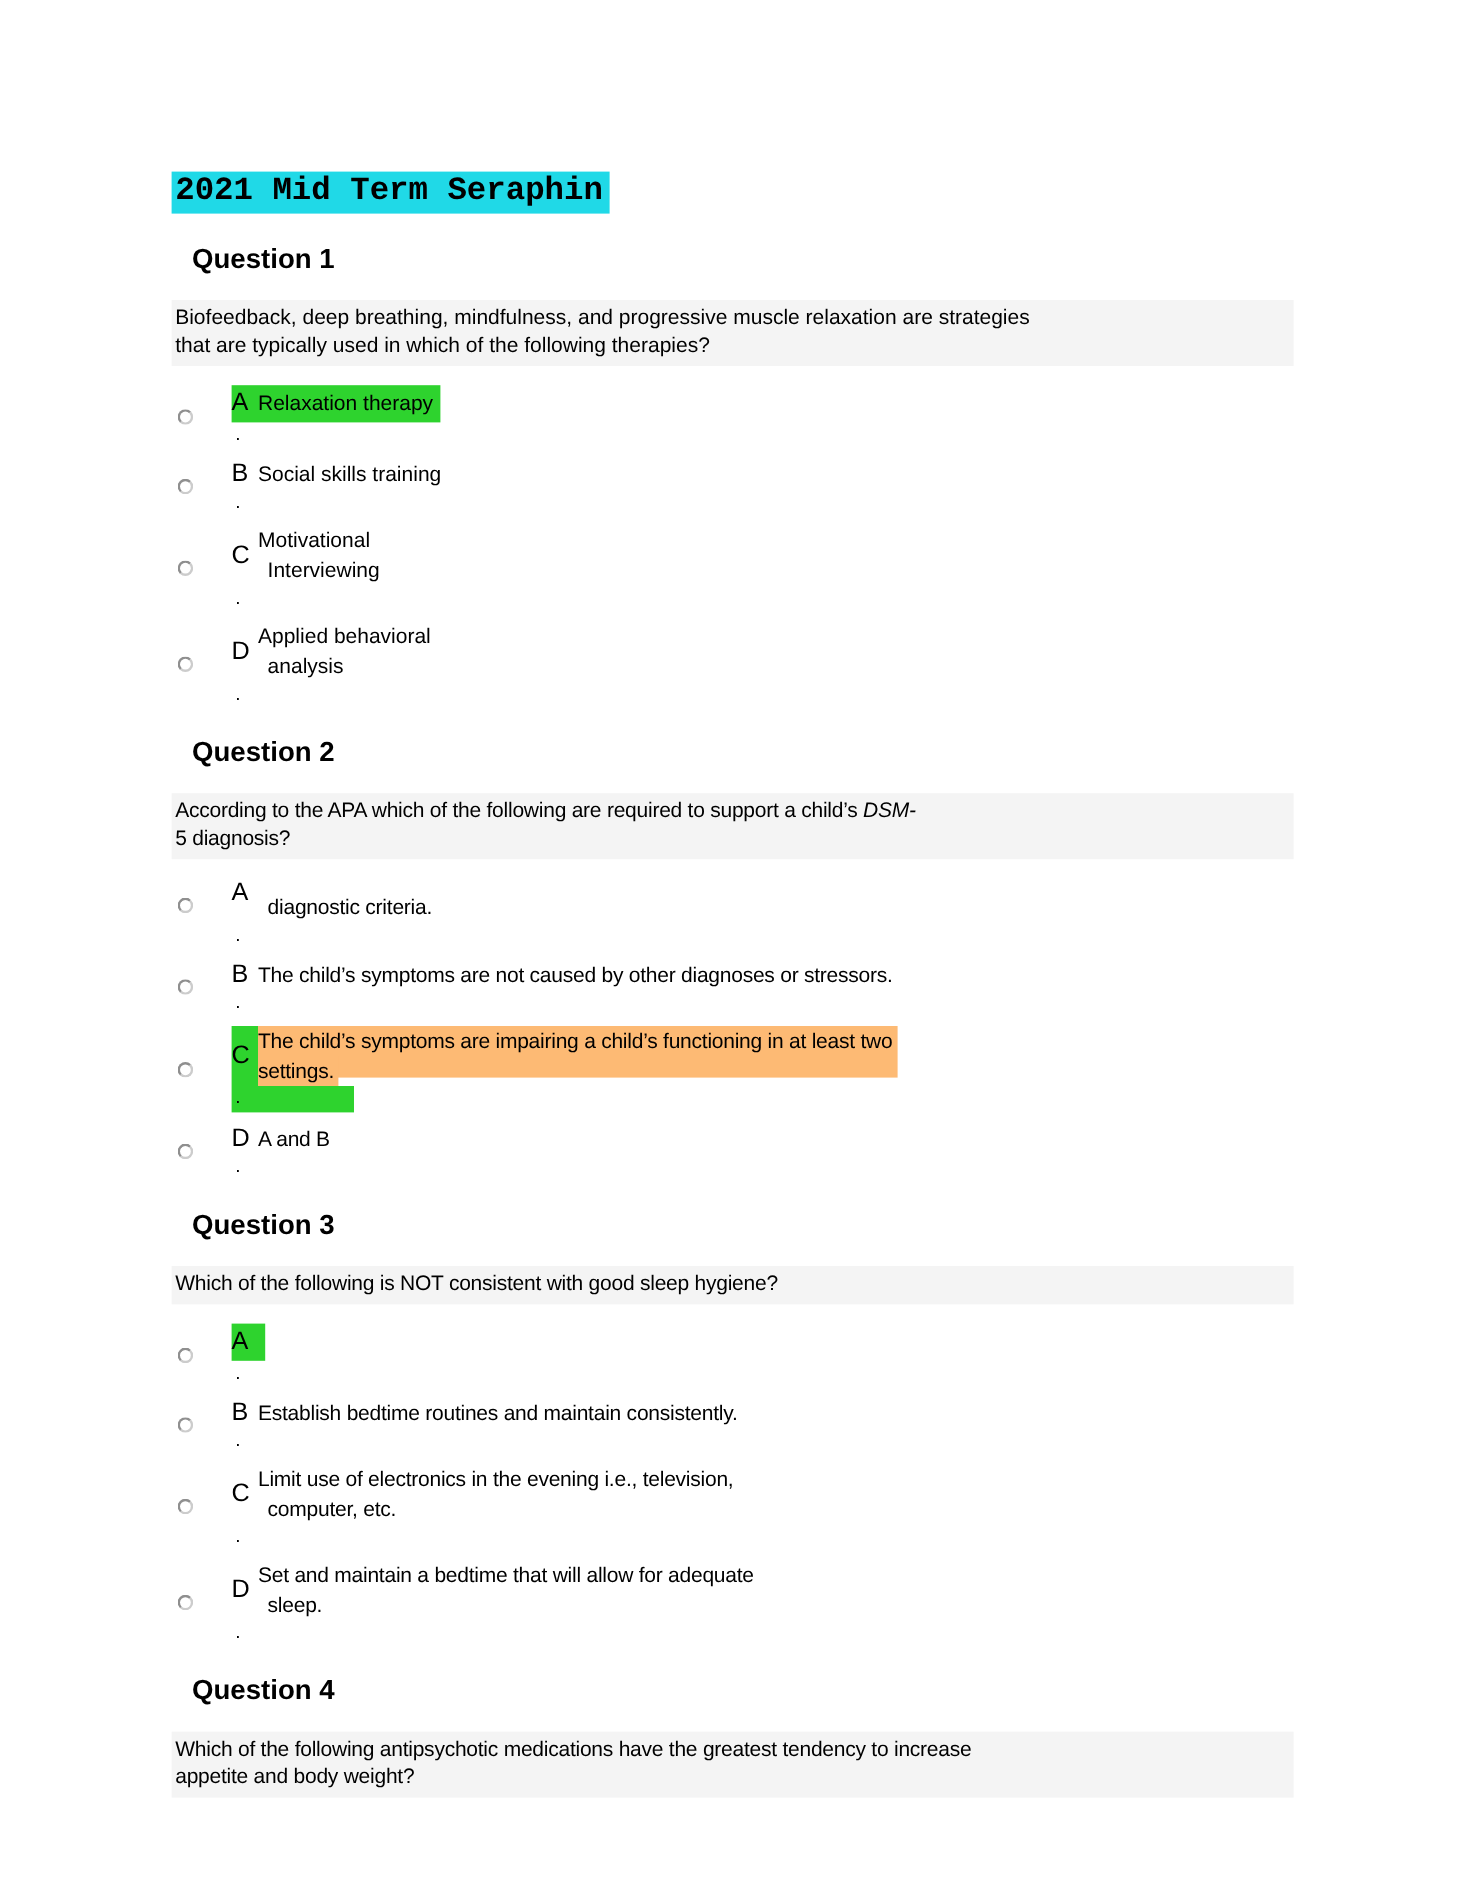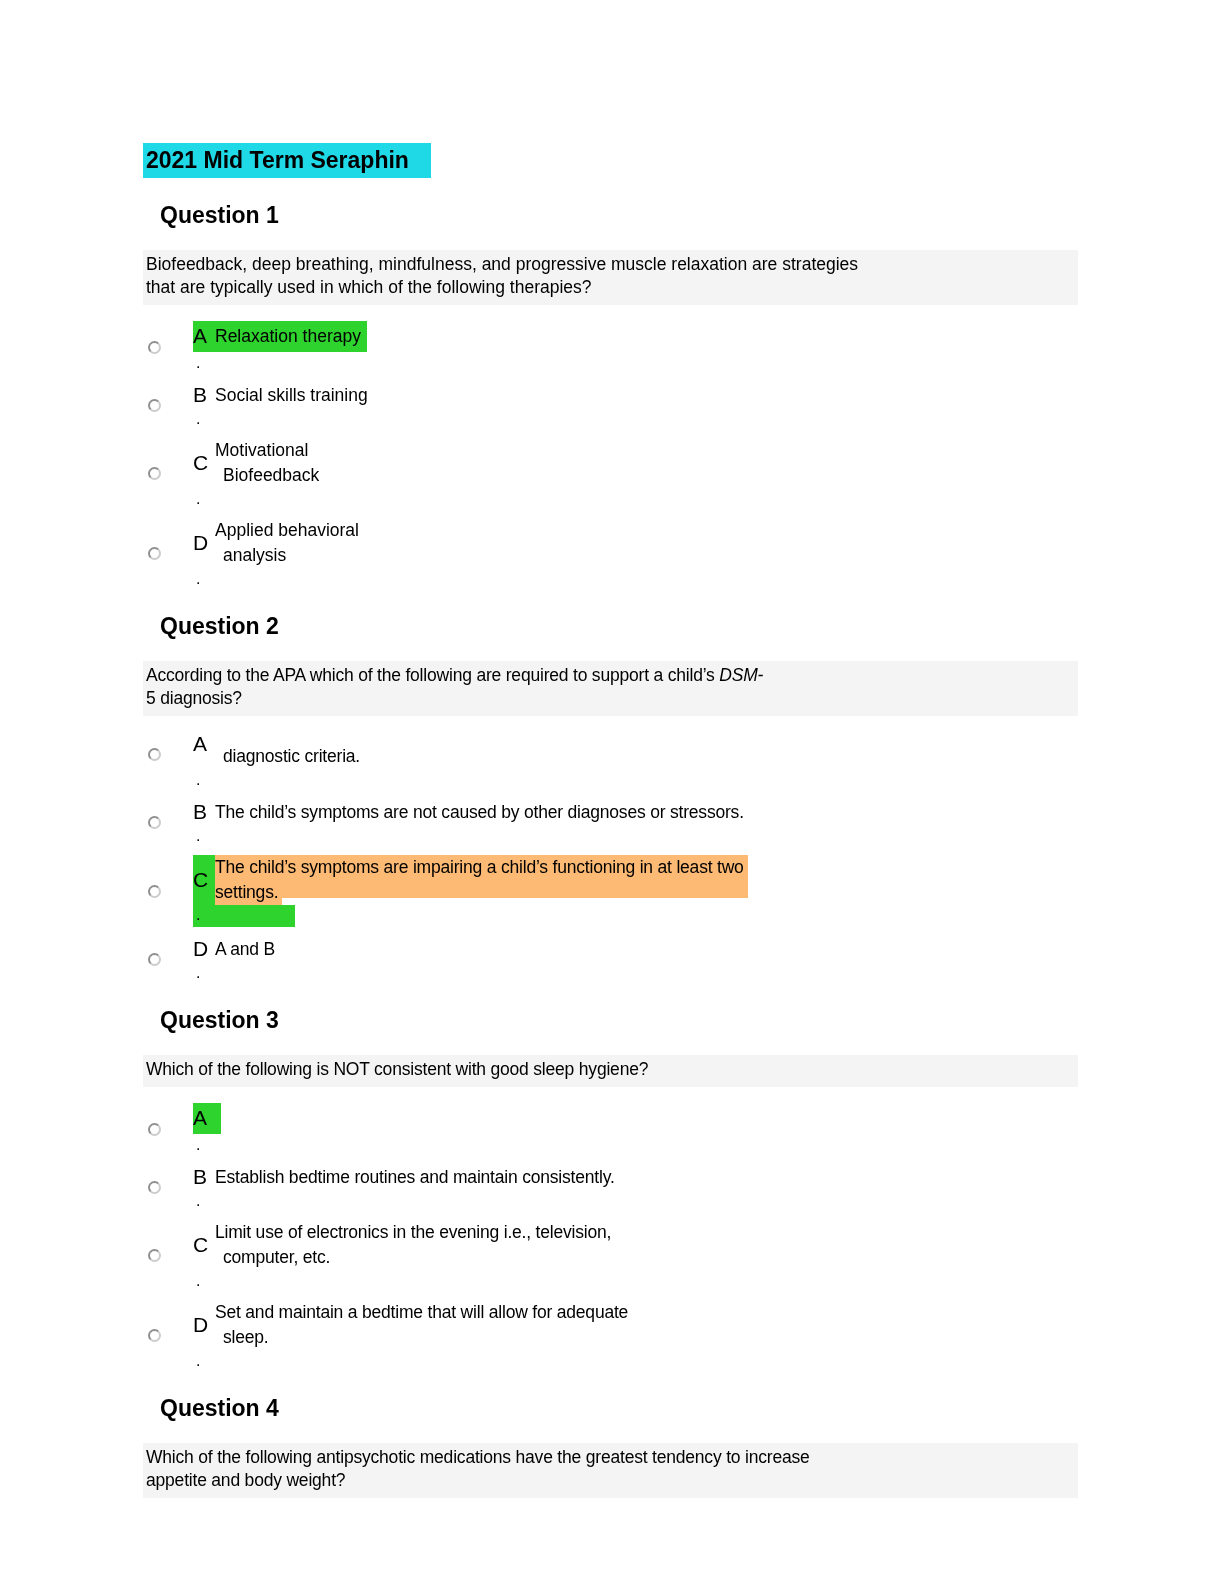--- a/index.html
+++ b/index.html
@@ -10,24 +10,25 @@
     background: #ffffff;
     color: #000000;
     font-family: "Liberation Sans", sans-serif;
   }
   .page {
     padding: 143px 146px 60px 143px; 
   }
   .doc-title {
     display: inline-block;
     background: #20d9e7;
-    font-size: 23px;
+    font-size: 27px;
     font-weight: 700;
     line-height: 28px;
-    padding: 3px 22px 4px 3px;
+    padding: 3px 6px 4px 3px;
+    font-family: Liberation Mono, monospace;
   }
   .q-heading {
     font-size: 23px;
     font-weight: 700;
     line-height: 27px;
     margin: 24px 0 0 17px;
   }
   .q-text {
     background: #f4f4f4;
     margin-top: 21px;
@@ -140,21 +141,21 @@
           </div>
           <div class="period">.</div>
         </div>
       </div>
 
       <div class="option">
         <span class="radio"></span>
         <div class="opt-body">
           <div class="opt-main">
             <span class="letter">C</span>
-            <span class="opt-text"><span class="line">Motivational</span><br><span class="line line2">Biofeedback</span></span>
+            <span class="opt-text"><span class="line">Motivational</span><br><span class="line line2">Interviewing</span></span>
           </div>
           <div class="period">.</div>
         </div>
       </div>
 
       <div class="option">
         <span class="radio"></span>
         <div class="opt-body">
           <div class="opt-main">
             <span class="letter">D</span>

